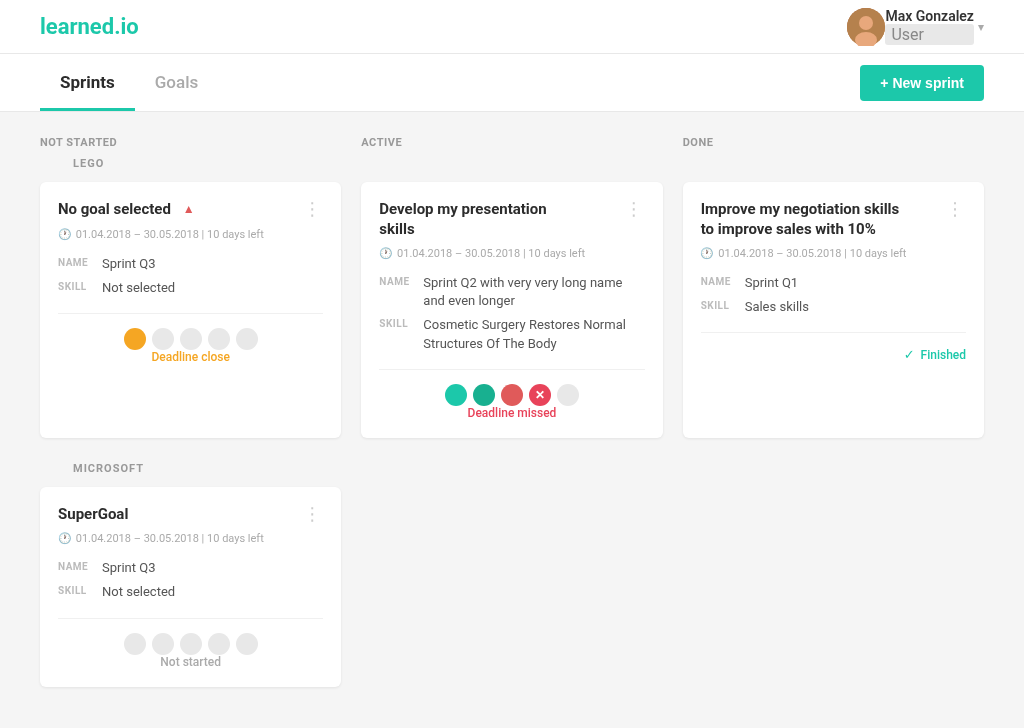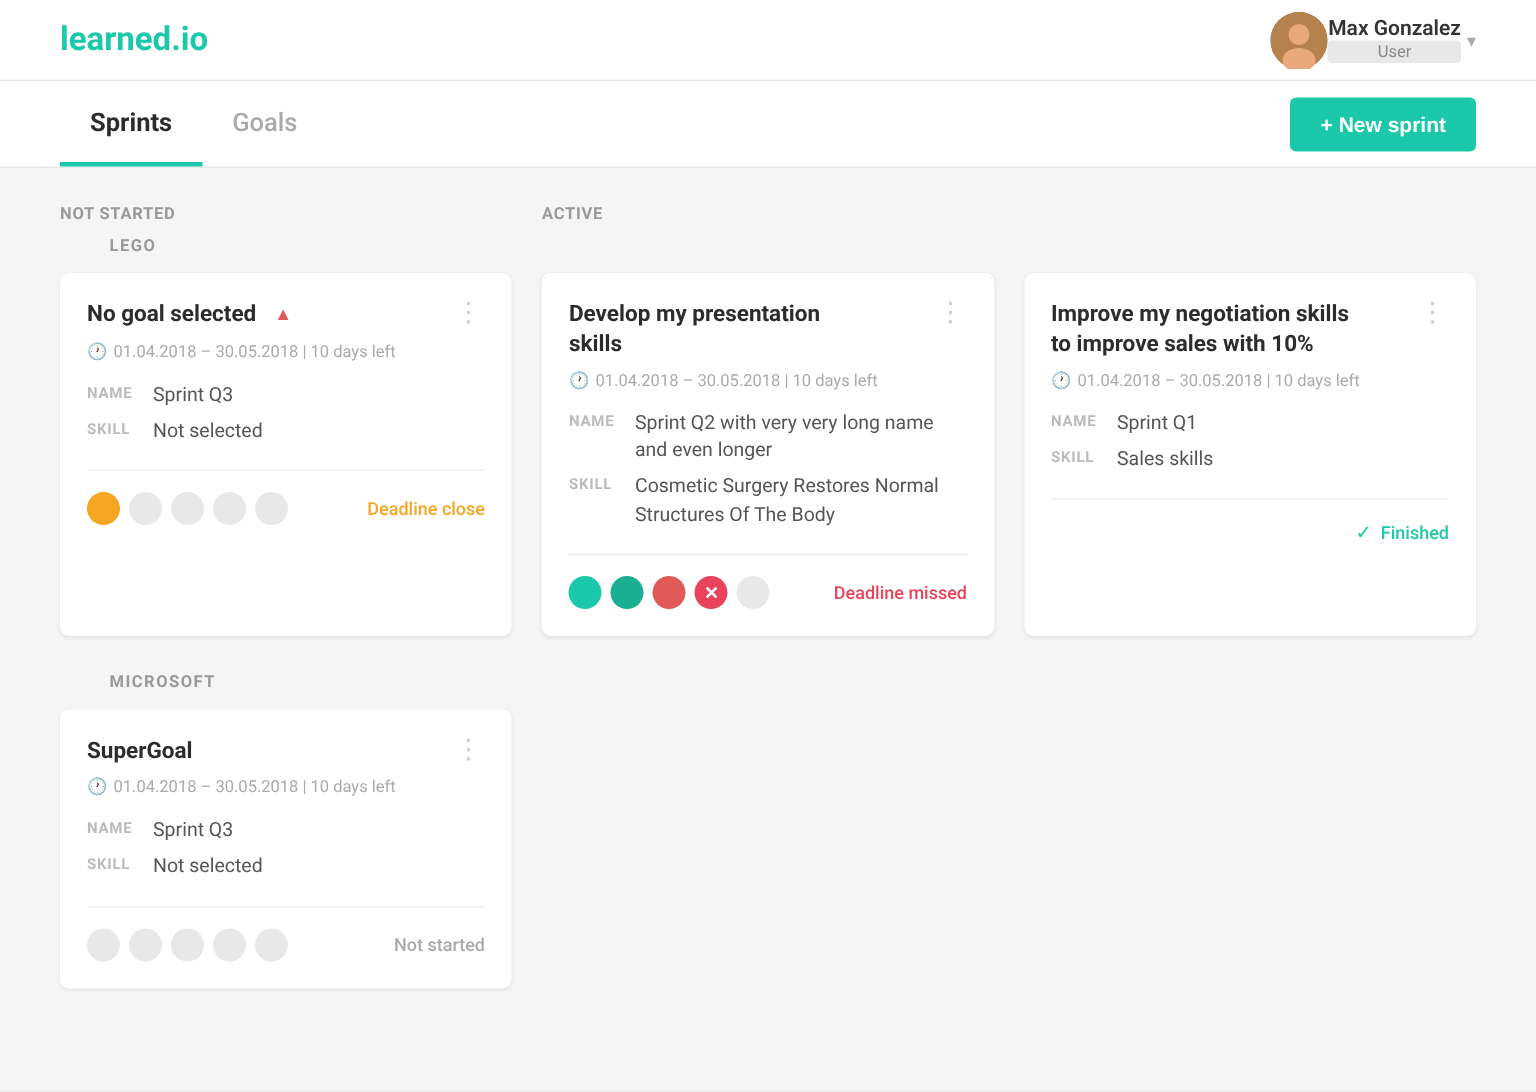--- a/index.html
+++ b/index.html
@@ -6,21 +6,21 @@
     body { font-family: -apple-system, BlinkMacSystemFont, 'Segoe UI', Roboto, sans-serif; background: #f5f5f5; color: #333; font-size: 14px; }
 
     
     .header { background: #fff; border-bottom: 1px solid #e8e8e8; padding: 13px 40px; display: flex; align-items: center; justify-content: space-between; height: 54px; }
     .logo { font-size: 22px; font-weight: 700; color: #2c2c2c; }
     .logo span { color: #1cc8aa; }
     .user-area { display: flex; align-items: center; gap: 0; cursor: pointer; }
     .avatar-img { width: 38px; height: 38px; border-radius: 50%; background: linear-gradient(135deg, #a0522d 0%, #cd853f 100%); display: flex; align-items: center; justify-content: center; color: #fff; font-size: 14px; font-weight: 600; }
     .user-info { display: flex; flex-direction: column; }
     .user-name { font-size: 14px; font-weight: 600; color: #333; }
-    .user-role { font-size: 11px; background: #e8e8e8; color: #888; padding: 1px 6px; border-radius: 3px; text-align: center; }
+    .user-role { font-size: 16px; background: #e8e8e8; color: #888; padding: 1px 6px; border-radius: 3px; }
     .chevron { color: #aaa; font-size: 12px; margin-left: 4px; }
 
     
     .nav-area { background: #fff; padding: 0 40px; border-bottom: 1px solid #e8e8e8; display: flex; align-items: center; justify-content: space-between; }
     .nav-tabs { display: flex; gap: 0; }
     .nav-tab { padding: 18px 20px 16px; font-size: 17px; font-weight: 500; color: #aaa; cursor: pointer; border-bottom: 3px solid transparent; text-decoration: none; }
     .nav-tab.active { color: #2c2c2c; font-weight: 700; border-bottom: 3px solid #1cc8aa; }
     .new-sprint-btn { background: #1cc8aa; color: #fff; border: none; border-radius: 4px; padding: 10px 20px; font-size: 14px; font-weight: 600; cursor: pointer; }
 
     
@@ -39,21 +39,21 @@
     
     .card { background: #fff; border-radius: 6px; padding: 18px; box-shadow: 0 1px 3px rgba(0,0,0,0.08); position: relative; }
     .card-header { display: flex; align-items: flex-start; justify-content: space-between; margin-bottom: 8px; gap: 30px; }
     .card-title { font-size: 15px; font-weight: 700; color: #2c2c2c; line-height: 1.3; padding-right: 16px; }
     .card-dots { color: #ccc; font-size: 18px; cursor: pointer; flex-shrink: 0; letter-spacing: 2px; line-height: 1; }
     .card-date { font-size: 11px; color: #aaa; margin-bottom: 14px; display: flex; align-items: center; gap: 4px; }
     .clock-icon { font-size: 11px; }
     .card-field { display: flex; align-items: flex-start; gap: 8px; margin-bottom: 6px; }
     .field-label { font-size: 10px; font-weight: 700; color: #bbb; letter-spacing: 0.5px; text-transform: uppercase; min-width: 36px; margin-top: 2px; }
     .field-value { font-size: 13px; color: #555; line-height: 1.4; }
-    .card-footer { display: flex; align-items: center; justify-content: space-between; margin-top: 16px; padding-top: 14px; border-top: 1px solid #f0f0f0; }
+    .card-footer { display: flex; align-items: center; justify-content: space-between; margin-top: 16px; padding-top: 14px; border-top: 1px solid #f0f0f0; flex-direction: column; }
     .dots-row { display: flex; align-items: center; gap: 6px; }
     .dot { width: 22px; height: 22px; border-radius: 50%; }
     .dot-yellow { background: #f5a623; }
     .dot-empty { background: #e8e8e8; }
     .dot-green { background: #1cc8aa; }
     .dot-dark-green { background: #18b090; }
     .dot-red-orange { background: #e05a5a; }
     .dot-x { background: #e8435a; display: flex; align-items: center; justify-content: center; color: #fff; font-size: 12px; font-weight: 700; }
     .status-label { font-size: 12px; color: #e8435a; font-weight: 500; }
     .status-label.deadline-close { color: #f5a623; }
@@ -101,20 +101,21 @@
     <a class="nav-tab">Goals</a>
   </div>
   <button class="new-sprint-btn">+ New sprint</button>
 </div>
 
 <div class="content">
 
   <div class="columns-header">
     <div class="col-header">NOT STARTED</div>
     <div class="col-header">ACTIVE</div>
+    <div class="col-header">DONE</div>
   </div>
 
   <div class="group-label">LEGO</div>
   <div class="cards-grid">
 
     <div class="card">
       <div class="card-header">
         <div class="card-title title-warning">
           <span>No goal selected</span>
           <span class="warning-icon">▲</span>

